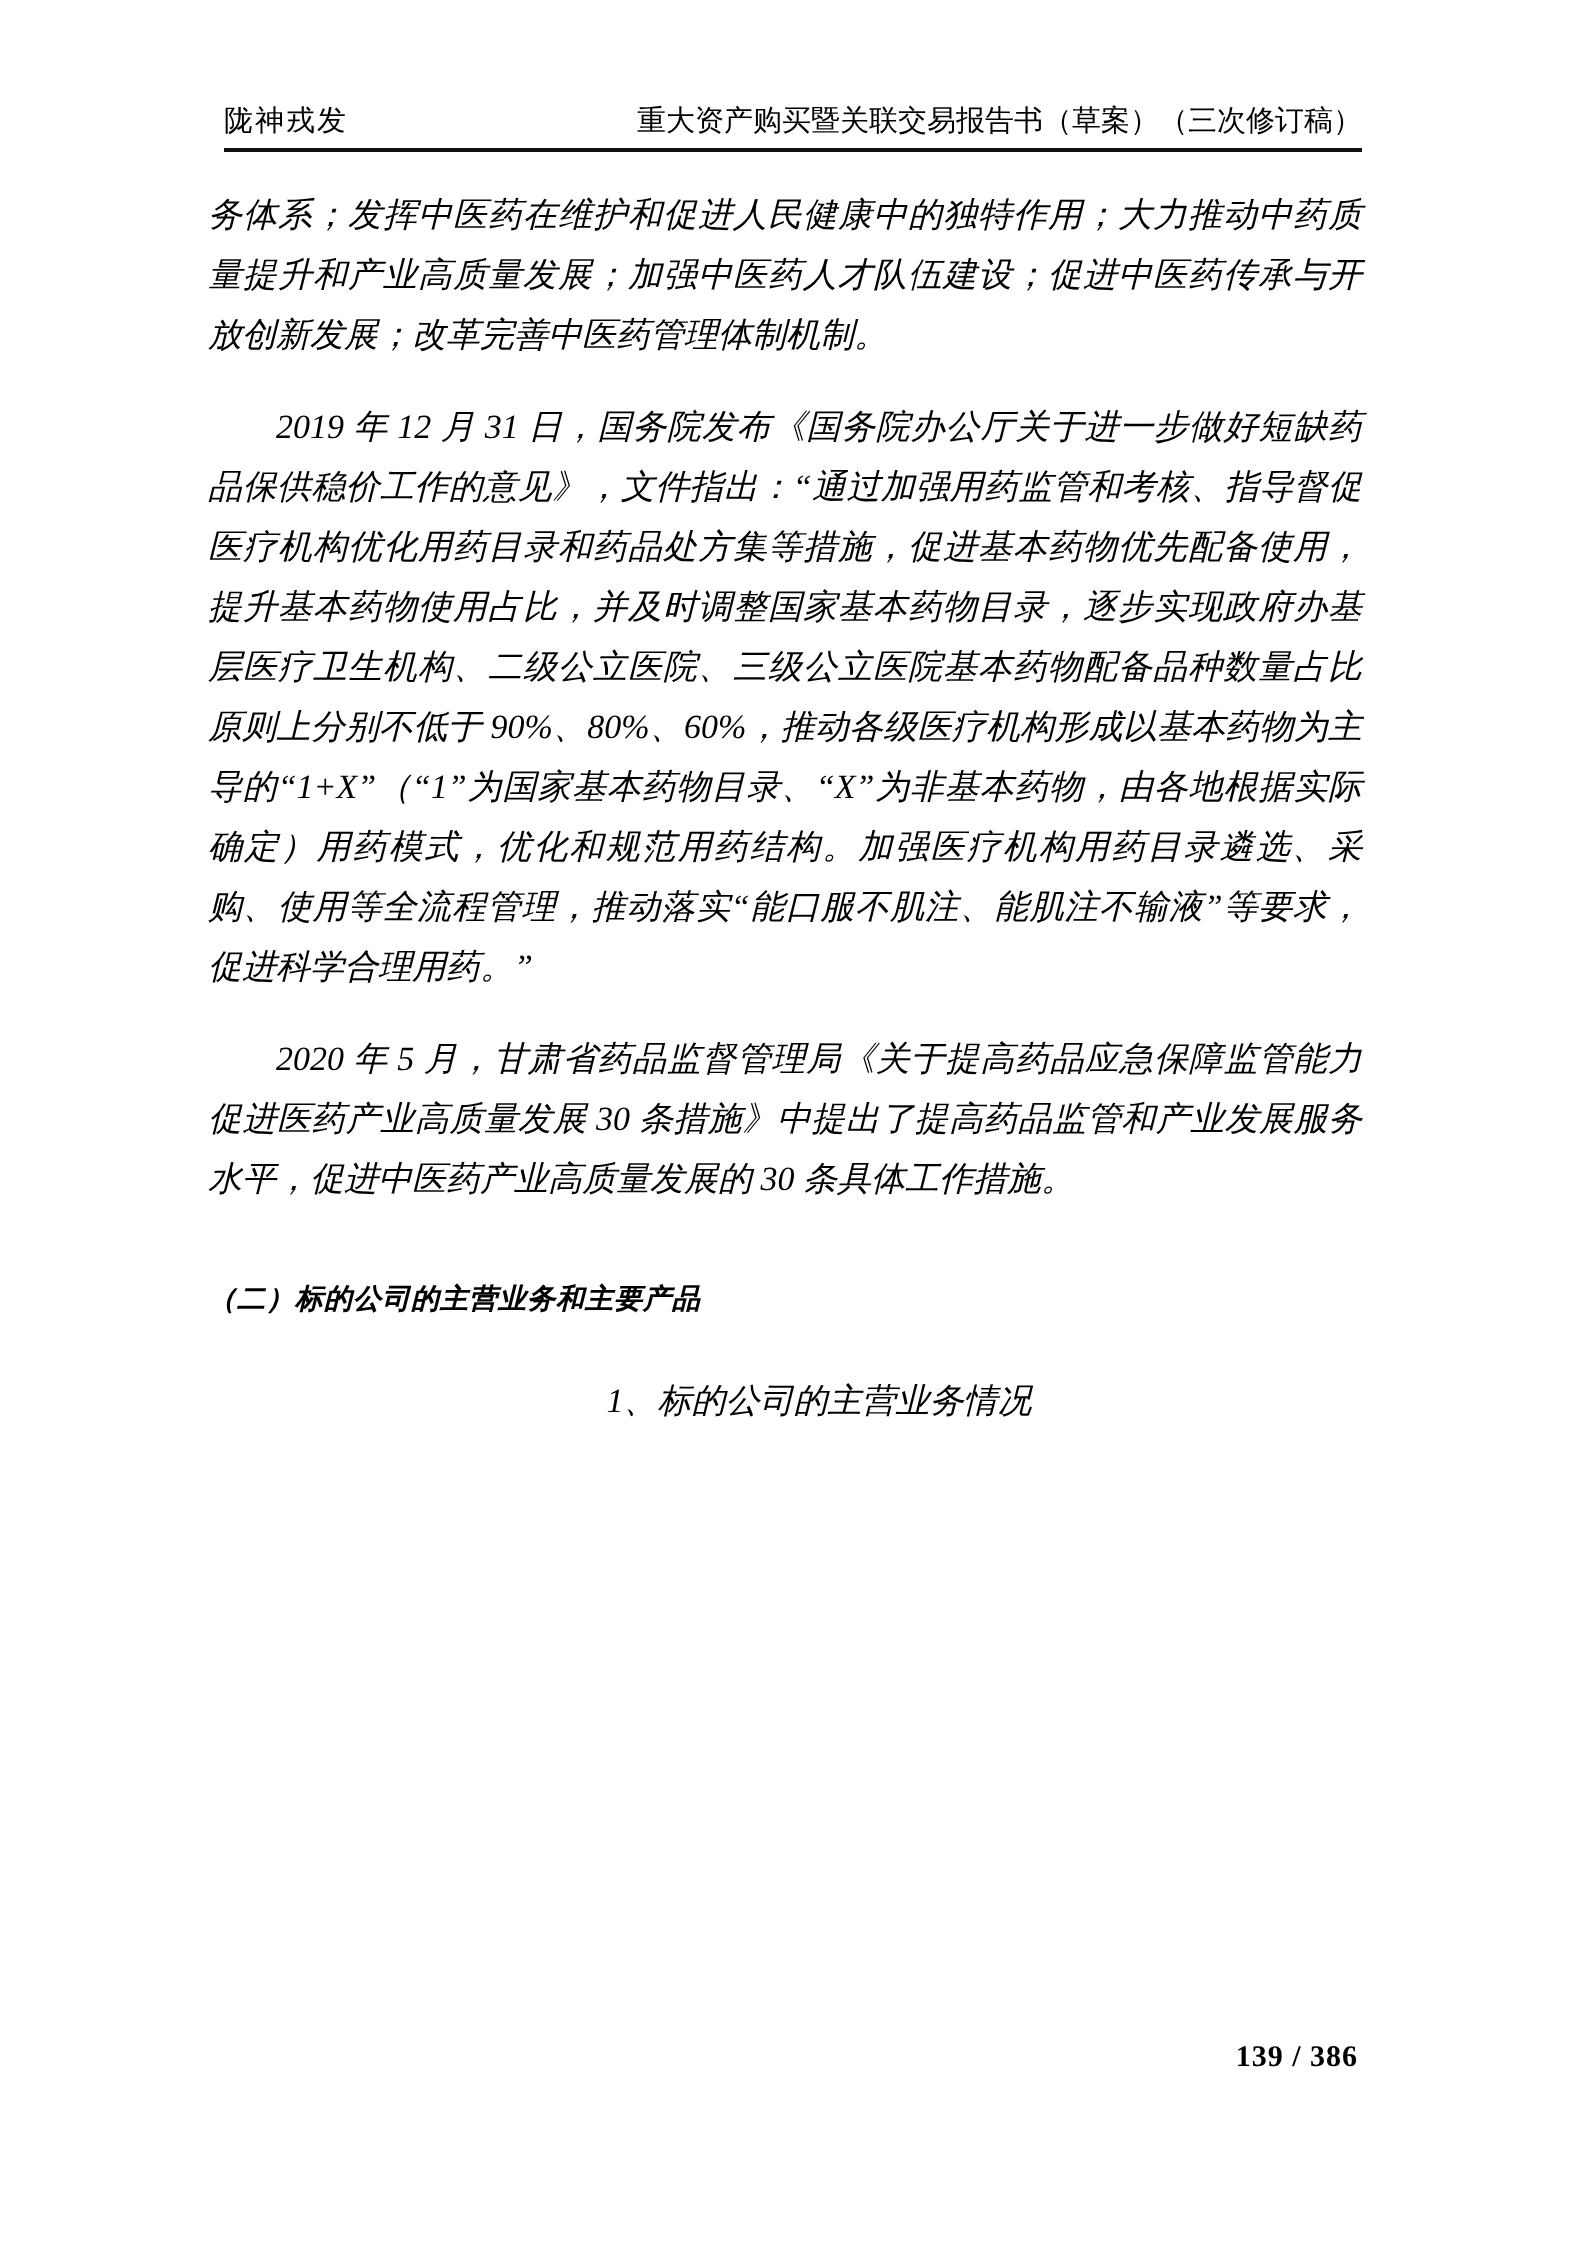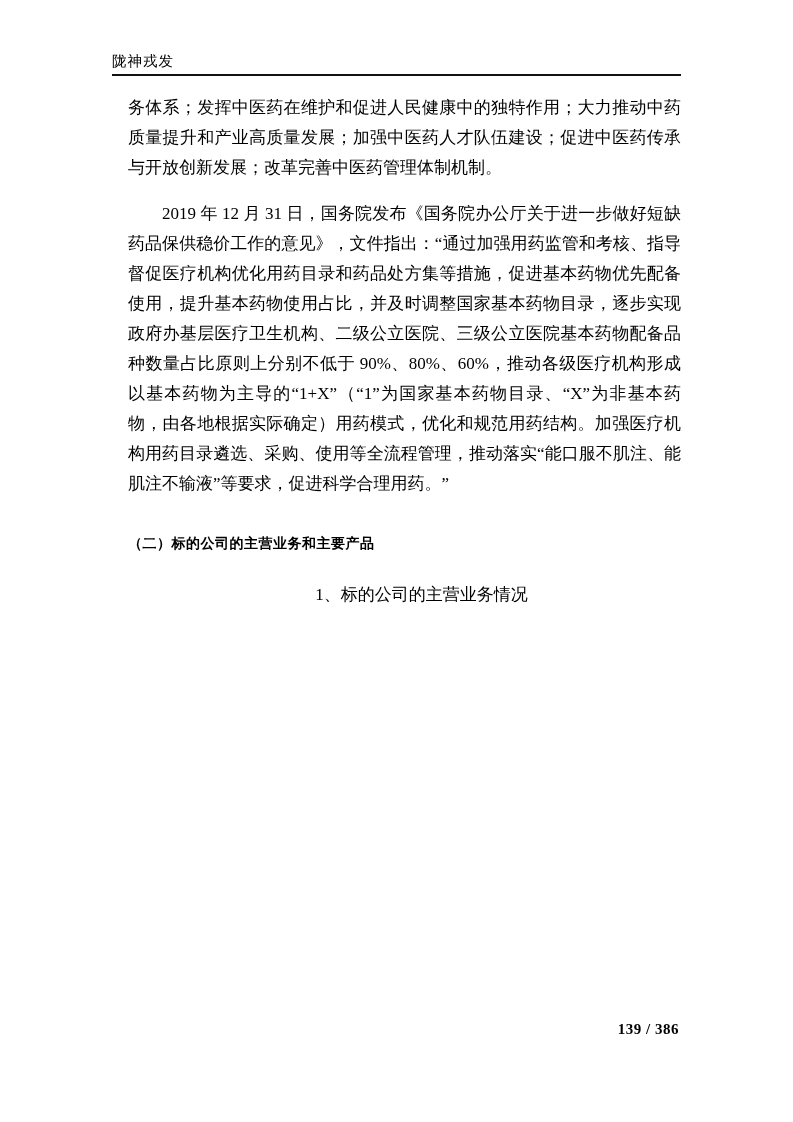--- a/index.html
+++ b/index.html
@@ -29,22 +29,23 @@
     padding-bottom: 4px;
     font-size: 14.5px;
     line-height: 18px;
     white-space: nowrap;
   }
   .header .left-title { letter-spacing: 1px; }
   .header .right-title { letter-spacing: 0; }
   .content {
     position: absolute;
     top: 93px;
-    left: 128px;
+    left: 104px;
     right: 112px;
+    font-style: italic;
   }
   .content p {
     margin: 16px 0 0 0;
     font-size: 17px;
     line-height: 30px;
     text-align: justify;
     text-justify: inter-character;
     word-break: break-all;
   }
   .content p.first {
@@ -78,25 +79,27 @@
     letter-spacing: 0.5px;
   }
 </style>
 </head>
 <body>
 
 <div class="page">
 
   <div class="header">
     <span class="left-title">陇神戎发</span>
+    <span class="right-title">重大资产购买暨关联交易报告书（草案）（三次修订稿）</span>
   </div>
 
   <div class="content">
     <p class="first">务体系；发挥中医药在维护和促进人民健康中的独特作用；大力推动中药质量提升和产业高质量发展；加强中医药人才队伍建设；促进中医药传承与开放创新发展；改革完善中医药管理体制机制。</p>
     <p class="indent">2019 年 12 月 31 日，国务院发布《国务院办公厅关于进一步做好短缺药品保供稳价工作的意见》，文件指出：“通过加强用药监管和考核、指导督促医疗机构优化用药目录和药品处方集等措施，促进基本药物优先配备使用，提升基本药物使用占比，并及时调整国家基本药物目录，逐步实现政府办基层医疗卫生机构、二级公立医院、三级公立医院基本药物配备品种数量占比原则上分别不低于 90%、80%、60%，推动各级医疗机构形成以基本药物为主导的“1+X”（“1”为国家基本药物目录、“X”为非基本药物，由各地根据实际确定）用药模式，优化和规范用药结构。加强医疗机构用药目录遴选、采购、使用等全流程管理，推动落实“能口服不肌注、能肌注不输液”等要求，促进科学合理用药。”</p>
+    <p class="indent">2020 年 5 月，甘肃省药品监督管理局《关于提高药品应急保障监管能力促进医药产业高质量发展 30 条措施》中提出了提高药品监管和产业发展服务水平，促进中医药产业高质量发展的 30 条具体工作措施。</p>
 
     <h2 class="section-heading">（二）标的公司的主营业务和主要产品</h2>
 
     <div class="sub-heading">1、标的公司的主营业务情况</div>
   </div>
 
   <div class="page-number">139 / 386</div>
 
 </div>
 

